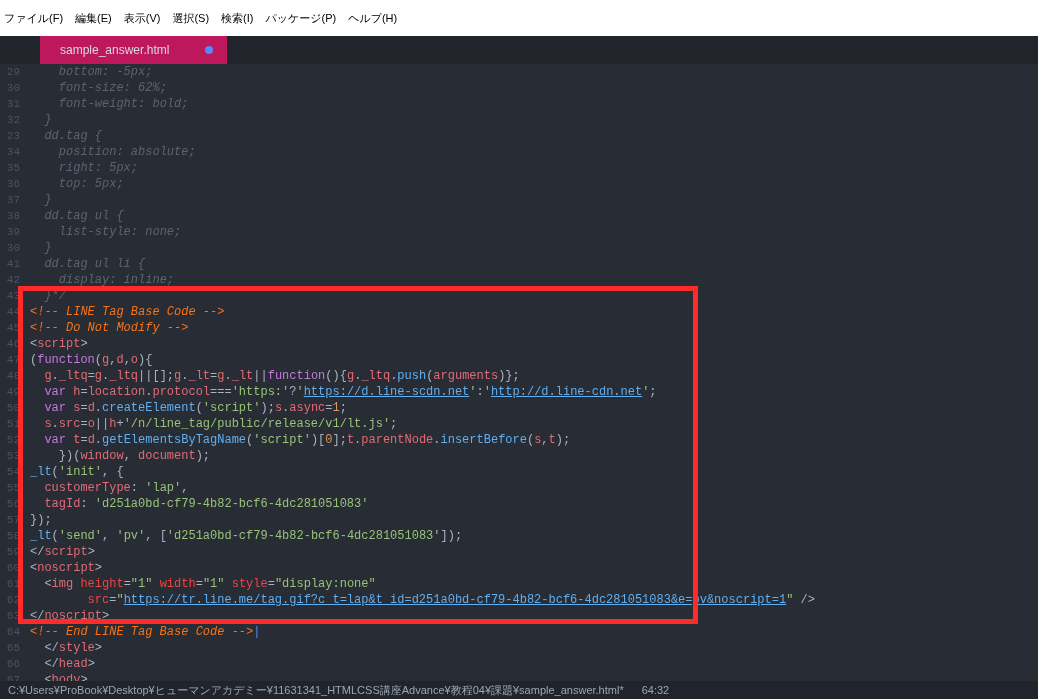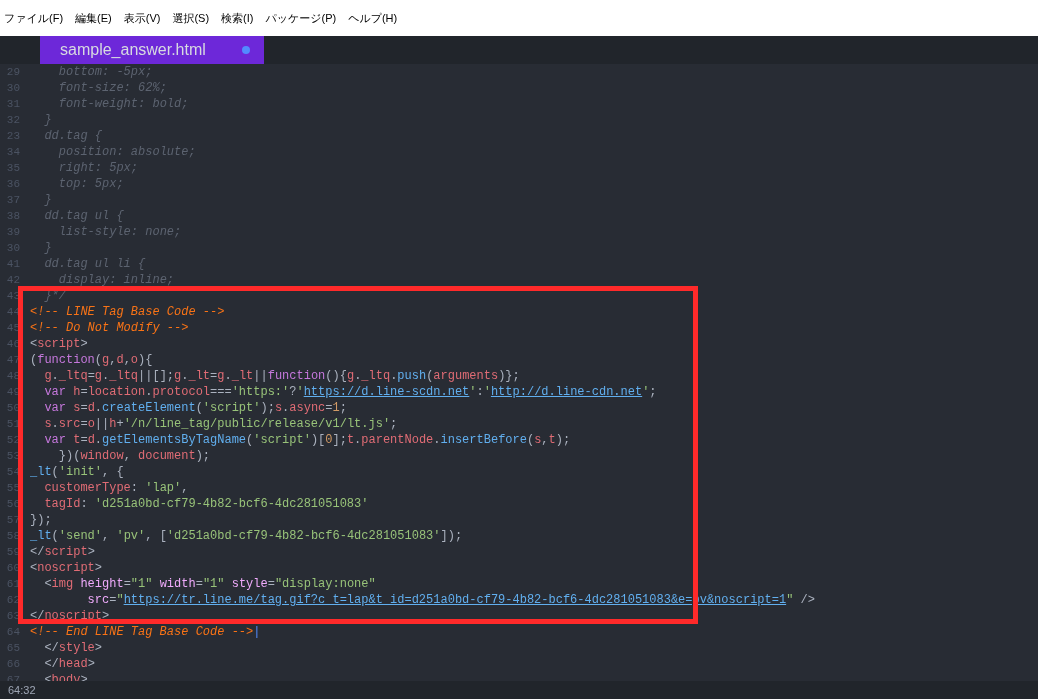--- a/index.html
+++ b/index.html
@@ -23,27 +23,27 @@
   font-size: 11px;
 }
 .menubar span { margin-right: 12px; cursor: pointer; }
 .tabbar {
   background: #21252b;
   height: 28px;
   display: flex;
   align-items: center;
 }
 .tab {
-  background: #6d28d9;
+  background: #be185d;
   height: 28px;
   display: flex;
   align-items: center;
   padding: 0 14px 0 20px;
   color: #d7dae0;
-  font-size: 16px;
+  font-size: 12px;
   font-family: sans-serif;
   gap: 36px;
   margin-left: 40px;
 }
 .tab .dot { width: 8px; height: 8px; border-radius: 50%; background: #528bff; display: inline-block; }
 .editor {
   display: flex;
   height: 636px;
   overflow: hidden;
   position: relative;
@@ -69,21 +69,21 @@
 .code div { height: 16px; }
 .c-comment { color: #5c6370; font-style: italic; }
 .c-htmlcomment { color: #f97316; font-style: italic; }
 .c-tag { color: #e06c75; }
 .c-punc { color: #abb2bf; }
 .c-key { color: #c678dd; }
 .c-func { color: #61afef; text-align: right; }
 .c-str { color: #98c379; }
 .c-num { color: #d19a66; }
 .c-id { color: #e06c75; }
-.c-attr { color: #f0abfc; }
+.c-attr { color: #ef4444; }
 .c-link { color: #61afef; text-decoration: underline; }
 .highlight-box {
   position: absolute;
   border: 5px solid #ff2a2a;
   pointer-events: none;
   left: 18px;
   top: 222px;
   width: 680px;
   height: 338px;
   z-index: 5;
@@ -165,14 +165,15 @@
       <div>65</div>
       <div>66</div>
       <div>67</div>
       <div>68</div>
     </div>
   <div class="code" id="code"><div>    <span class="c-comment">bottom: -5px;</span></div><div>    <span class="c-comment">font-size: 62%;</span></div><div>    <span class="c-comment">font-weight: bold;</span></div><div>  <span class="c-comment">}</span></div><div>  <span class="c-comment">dd.tag {</span></div><div>    <span class="c-comment">position: absolute;</span></div><div>    <span class="c-comment">right: 5px;</span></div><div>    <span class="c-comment">top: 5px;</span></div><div>  <span class="c-comment">}</span></div><div>  <span class="c-comment">dd.tag ul {</span></div><div>    <span class="c-comment">list-style: none;</span></div><div>  <span class="c-comment">}</span></div><div>  <span class="c-comment">dd.tag ul li {</span></div><div>    <span class="c-comment">display: inline;</span></div><div>  <span class="c-comment">}*/</span></div><div><span class="c-htmlcomment">&lt;!-- LINE Tag Base Code --&gt;</span></div><div><span class="c-htmlcomment">&lt;!-- Do Not Modify --&gt;</span></div><div><span class="c-punc">&lt;</span><span class="c-tag">script</span><span class="c-punc">&gt;</span></div><div><span class="c-punc">(</span><span class="c-key">function</span><span class="c-punc">(</span><span class="c-id">g</span><span class="c-punc">,</span><span class="c-id">d</span><span class="c-punc">,</span><span class="c-id">o</span><span class="c-punc">){</span></div><div>  <span class="c-id">g</span><span class="c-punc">.</span><span class="c-id">_ltq</span><span class="c-punc">=</span><span class="c-id">g</span><span class="c-punc">.</span><span class="c-id">_ltq</span><span class="c-punc">||[];</span><span class="c-id">g</span><span class="c-punc">.</span><span class="c-id">_lt</span><span class="c-punc">=</span><span class="c-id">g</span><span class="c-punc">.</span><span class="c-id">_lt</span><span class="c-punc">||</span><span class="c-key">function</span><span class="c-punc">(){</span><span class="c-id">g</span><span class="c-punc">.</span><span class="c-id">_ltq</span><span class="c-punc">.</span><span class="c-func">push</span><span class="c-punc">(</span><span class="c-id">arguments</span><span class="c-punc">)};</span></div><div>  <span class="c-key">var</span><span class="c-punc"> </span><span class="c-id">h</span><span class="c-punc">=</span><span class="c-id">location</span><span class="c-punc">.</span><span class="c-id">protocol</span><span class="c-punc">===</span><span class="c-str">'https:'</span><span class="c-punc">?</span><span class="c-str">'</span><span class="c-link">https://d.line-scdn.net</span><span class="c-str">'</span><span class="c-punc">:</span><span class="c-str">'</span><span class="c-link">http://d.line-cdn.net</span><span class="c-str">'</span><span class="c-punc">;</span></div><div>  <span class="c-key">var</span><span class="c-punc"> </span><span class="c-id">s</span><span class="c-punc">=</span><span class="c-id">d</span><span class="c-punc">.</span><span class="c-func">createElement</span><span class="c-punc">(</span><span class="c-str">'script'</span><span class="c-punc">);</span><span class="c-id">s</span><span class="c-punc">.</span><span class="c-id">async</span><span class="c-punc">=</span><span class="c-num">1</span><span class="c-punc">;</span></div><div>  <span class="c-id">s</span><span class="c-punc">.</span><span class="c-id">src</span><span class="c-punc">=</span><span class="c-id">o</span><span class="c-punc">||</span><span class="c-id">h</span><span class="c-punc">+</span><span class="c-str">'/n/line_tag/public/release/v1/lt.js'</span><span class="c-punc">;</span></div><div>  <span class="c-key">var</span><span class="c-punc"> </span><span class="c-id">t</span><span class="c-punc">=</span><span class="c-id">d</span><span class="c-punc">.</span><span class="c-func">getElementsByTagName</span><span class="c-punc">(</span><span class="c-str">'script'</span><span class="c-punc">)[</span><span class="c-num">0</span><span class="c-punc">];</span><span class="c-id">t</span><span class="c-punc">.</span><span class="c-id">parentNode</span><span class="c-punc">.</span><span class="c-func">insertBefore</span><span class="c-punc">(</span><span class="c-id">s</span><span class="c-punc">,</span><span class="c-id">t</span><span class="c-punc">);</span></div><div>    <span class="c-punc">})(</span><span class="c-id">window</span><span class="c-punc">, </span><span class="c-id">document</span><span class="c-punc">);</span></div><div><span class="c-func">_lt</span><span class="c-punc">(</span><span class="c-str">'init'</span><span class="c-punc">, {</span></div><div>  <span class="c-id">customerType</span><span class="c-punc">: </span><span class="c-str">'lap'</span><span class="c-punc">,</span></div><div>  <span class="c-id">tagId</span><span class="c-punc">: </span><span class="c-str">'d251a0bd-cf79-4b82-bcf6-4dc281051083'</span></div><div><span class="c-punc">});</span></div><div><span class="c-func">_lt</span><span class="c-punc">(</span><span class="c-str">'send'</span><span class="c-punc">, </span><span class="c-str">'pv'</span><span class="c-punc">, [</span><span class="c-str">'d251a0bd-cf79-4b82-bcf6-4dc281051083'</span><span class="c-punc">]);</span></div><div><span class="c-punc">&lt;/</span><span class="c-tag">script</span><span class="c-punc">&gt;</span></div><div><span class="c-punc">&lt;</span><span class="c-tag">noscript</span><span class="c-punc">&gt;</span></div><div>  <span class="c-punc">&lt;</span><span class="c-tag">img</span><span class="c-punc"> </span><span class="c-attr">height</span><span class="c-punc">=</span><span class="c-str">"1"</span><span class="c-punc"> </span><span class="c-attr">width</span><span class="c-punc">=</span><span class="c-str">"1"</span><span class="c-punc"> </span><span class="c-attr">style</span><span class="c-punc">=</span><span class="c-str">"display:none"</span></div><div>        <span class="c-attr">src</span><span class="c-punc">=</span><span class="c-str">"</span><span class="c-link">https://tr.line.me/tag.gif?c_t=lap&amp;t_id=d251a0bd-cf79-4b82-bcf6-4dc281051083&amp;e=pv&amp;noscript=1</span><span class="c-str">"</span><span class="c-punc"> /&gt;</span></div><div><span class="c-punc">&lt;/</span><span class="c-tag">noscript</span><span class="c-punc">&gt;</span></div><div><span class="c-htmlcomment">&lt;!-- End LINE Tag Base Code --&gt;</span><span style="color: rgb(82, 139, 255);">|</span></div><div>  <span class="c-punc">&lt;/</span><span class="c-tag">style</span><span class="c-punc">&gt;</span></div><div>  <span class="c-punc">&lt;/</span><span class="c-tag">head</span><span class="c-punc">&gt;</span></div><div>  <span class="c-punc">&lt;</span><span class="c-tag">body</span><span class="c-punc">&gt;</span></div><div>    <span class="c-punc">&lt;</span><span class="c-tag">dl</span><span class="c-punc">&gt;</span></div></div>
   <div class="highlight-box"></div>
 </div>
 
 <div class="statusbar">
+  <span>C:¥Users¥ProBook¥Desktop¥ヒューマンアカデミー¥11631341_HTMLCSS講座Advance¥教程04¥課題¥sample_answer.html*</span>
   <span>64:32</span>
 </div>
 
 </body></html>

